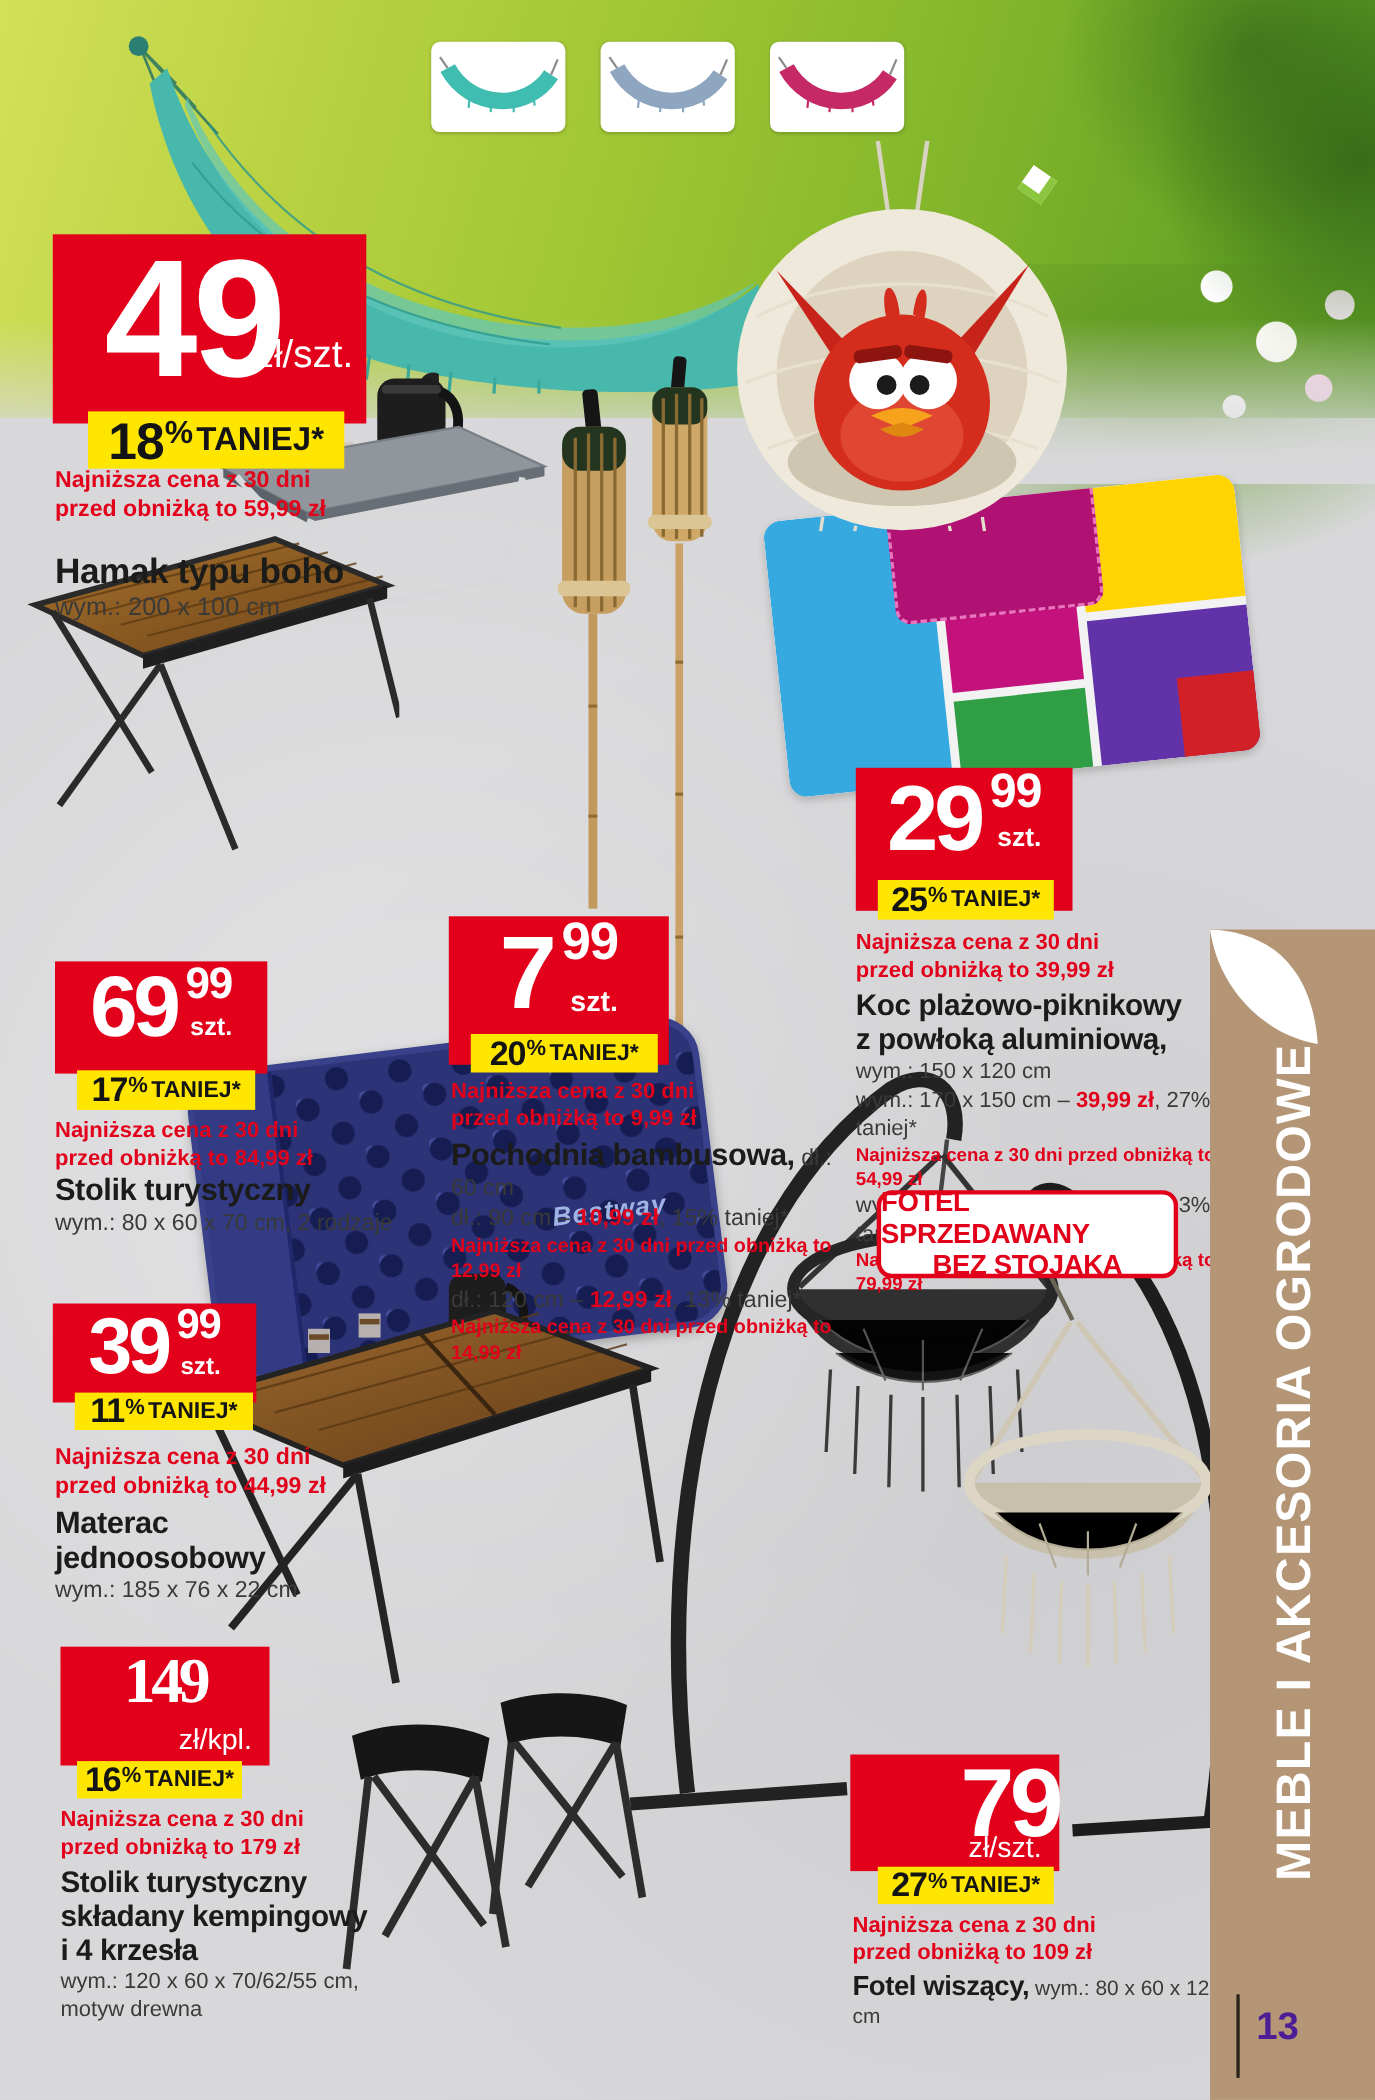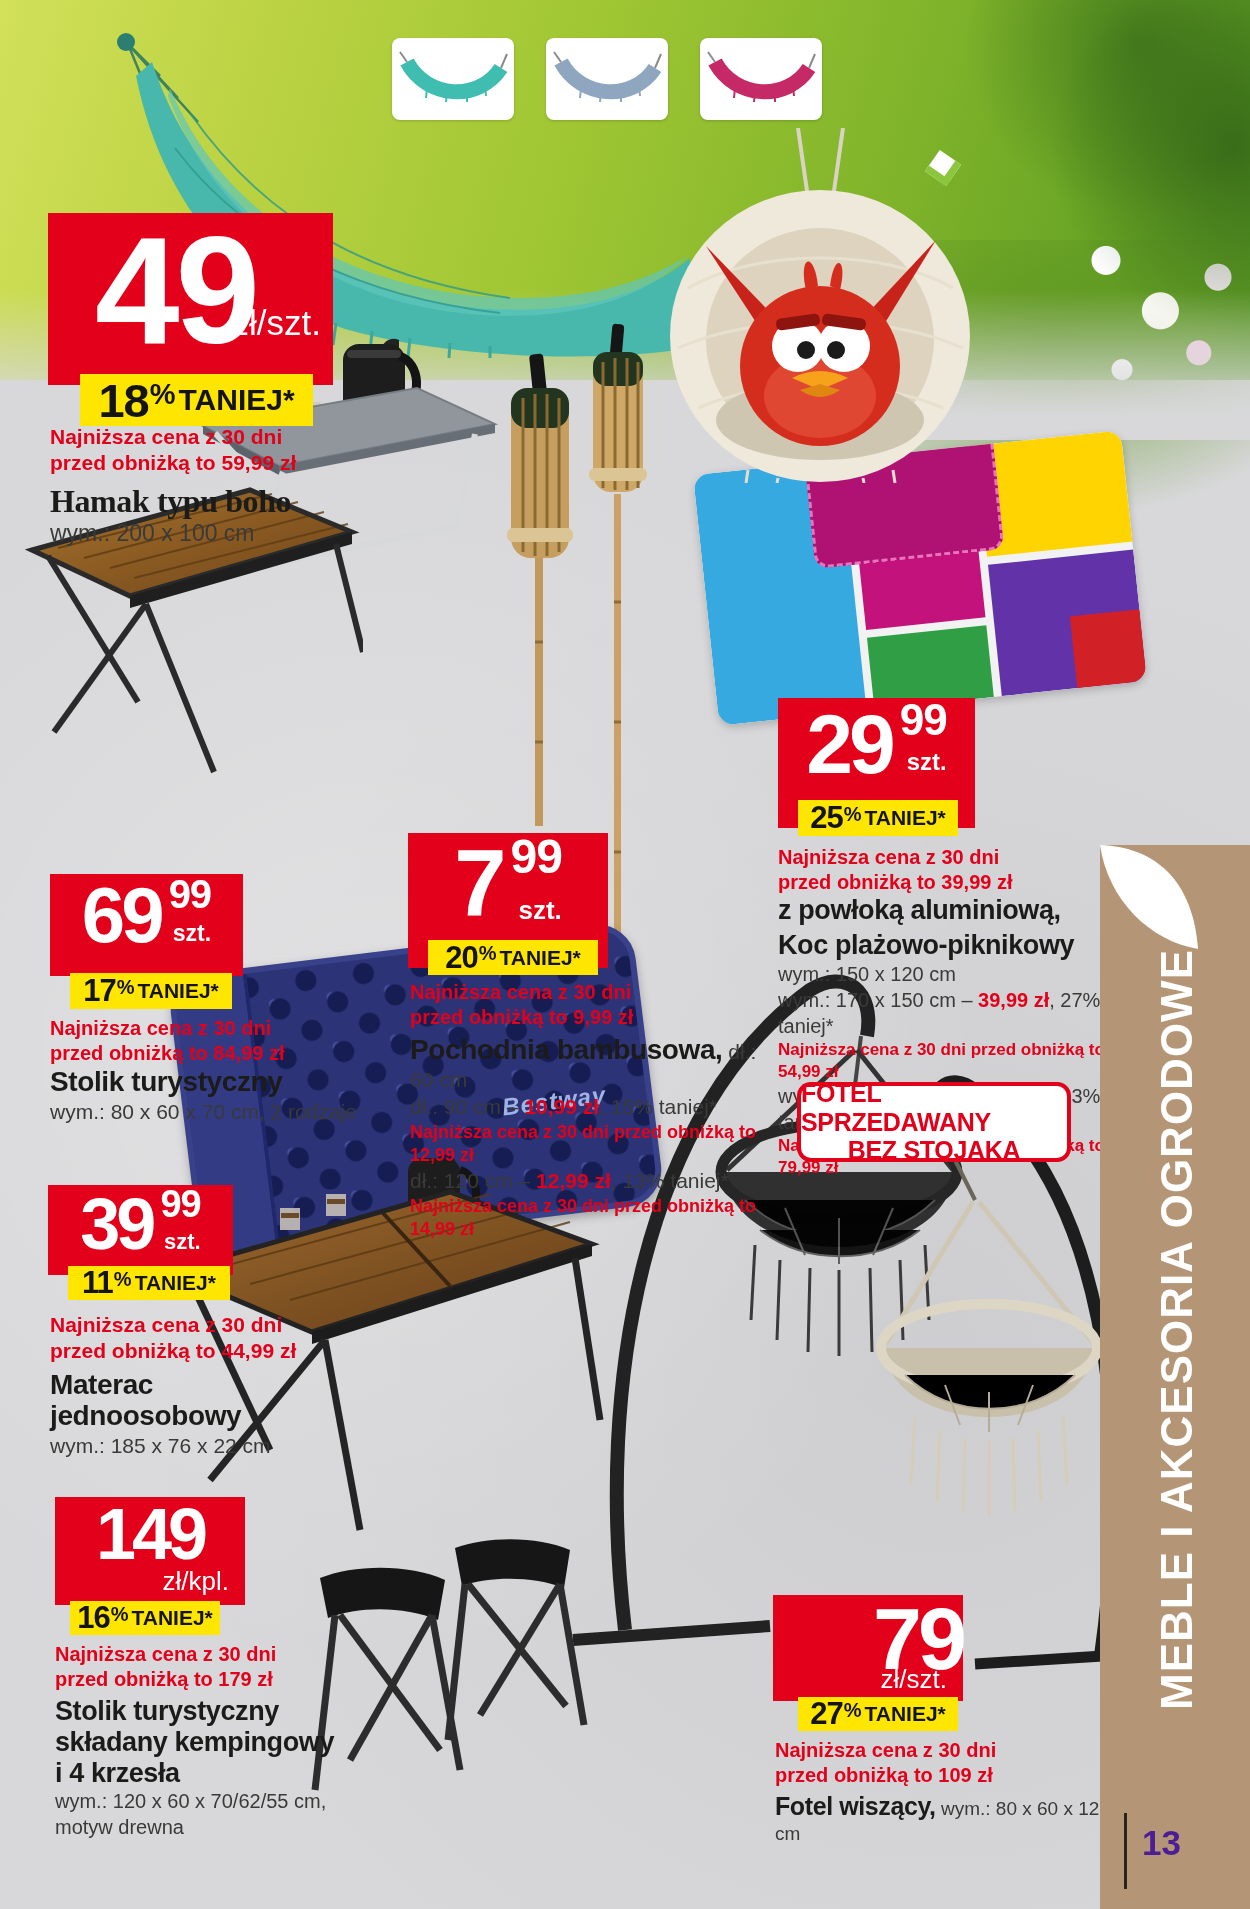--- a/index.html
+++ b/index.html
@@ -62,35 +62,35 @@
   #dl-pochodnia{left:428px;top:940px;width:170px;height:35px;}
   #pb-koc{left:778px;top:698px;width:197px;height:130px;}
   #pb-koc .main{font-size:84px;margin-top:8px;}
   #pb-koc .cents{font-size:44px;}#pb-koc .unit{font-size:24px;}
   #dl-koc{left:798px;top:800px;width:160px;height:36px;}
   #pb-materac{left:48px;top:1185px;width:185px;height:90px;}
   #pb-materac .main{font-size:72px;margin-top:6px;}
   #pb-materac .cents{font-size:38px;}#pb-materac .unit{font-size:22px;}
   #dl-materac{left:68px;top:1266px;width:162px;height:34px;}
   #pb-zestaw{left:55px;top:1497px;width:190px;height:108px;}
-  #pb-zestaw .main{font-size:72px;margin-top:4px;}
+  #pb-zestaw .main{font-size:58px;margin-top:4px;font-family:Liberation Serif, serif;}
   #pb-zestaw .unit-br{bottom:8px;font-size:26px;}
   #dl-zestaw{left:70px;top:1601px;width:150px;height:34px;}
   #pb-fotel{left:773px;top:1595px;width:190px;height:106px;justify-content:flex-end;}
   #pb-fotel .main{font-size:88px;margin-top:4px;}
   #pb-fotel .unit-br{bottom:6px;font-size:26px;}
   #dl-fotel{left:798px;top:1697px;width:160px;height:34px;}
   
   .ptx{position:absolute;z-index:4;}
   .legal{color:#e2001a;font-weight:bold;font-size:21px;line-height:1.25;}
   .legal-sm{color:#e2001a;font-weight:bold;font-size:18px;line-height:1.3;}
   .pname{color:#1b1b19;font-weight:bold;font-size:28px;line-height:1.14;letter-spacing:-.4px;}
   .pdim{color:#3a3a38;font-size:21px;line-height:1.3;}
   .vprice{color:#e2001a;font-weight:bold;}
-  #tx-hamak .pname{font-size:32px;margin-top:6px;font-family:Liberation Serif, serif;}
+  #tx-hamak .pname{font-size:32px;margin-top:24px;}
   #tx-hamak .pdim{font-size:23px;}
   #tx-hamak{left:50px;top:424px;}
   #tx-stolik{left:50px;top:1016px;}
   #tx-stolik .legal{font-size:20px;}
   #tx-pochodnia{left:410px;top:980px;width:360px;}
   #tx-pochodnia .legal{font-size:20px;}
   #tx-koc{left:778px;top:845px;width:345px;}
   #tx-koc .legal{font-size:20px;}
   #tx-koc .pname{font-size:27px;}
   #tx-koc .pdim{font-size:20px;}
@@ -502,22 +502,22 @@
     </span>
   </div>
   <div class="deal" id="dl-koc">
     <span class="dnum">25</span>
     <span class="dpct">%</span>
     <span class="dlabel">TANIEJ*</span>
   </div>
   <div class="ptx" id="tx-koc">
     <div class="legal">Najniższa cena z 30 dni</div>
     <div class="legal">przed obniżką to 39,99 zł</div>
+    <div class="pname" style="margin-top:4px;">Koc plażowo-piknikowy</div>
     <div class="pname">z powłoką aluminiową,</div>
-    <div class="pname" style="margin-top:4px;">Koc plażowo-piknikowy</div>
     <div class="pdim">wym.: 150 x 120 cm</div>
     <div class="pdim">
       <span>wym.: 170 x 150 cm – </span><span class="vprice">39,99 zł</span><span>, 27% taniej*</span>
     </div>
     <div class="legal-sm">Najniższa cena z 30 dni przed obniżką to 54,99 zł</div>
     <div class="pdim">
       <span>wym.: 200 x 200 cm – </span><span class="vprice">68,99 zł</span><span>, 13% taniej*</span>
     </div>
     <div class="legal-sm">Najniższa cena z 30 dni przed obniżką to 79,99 zł</div>
   </div>

